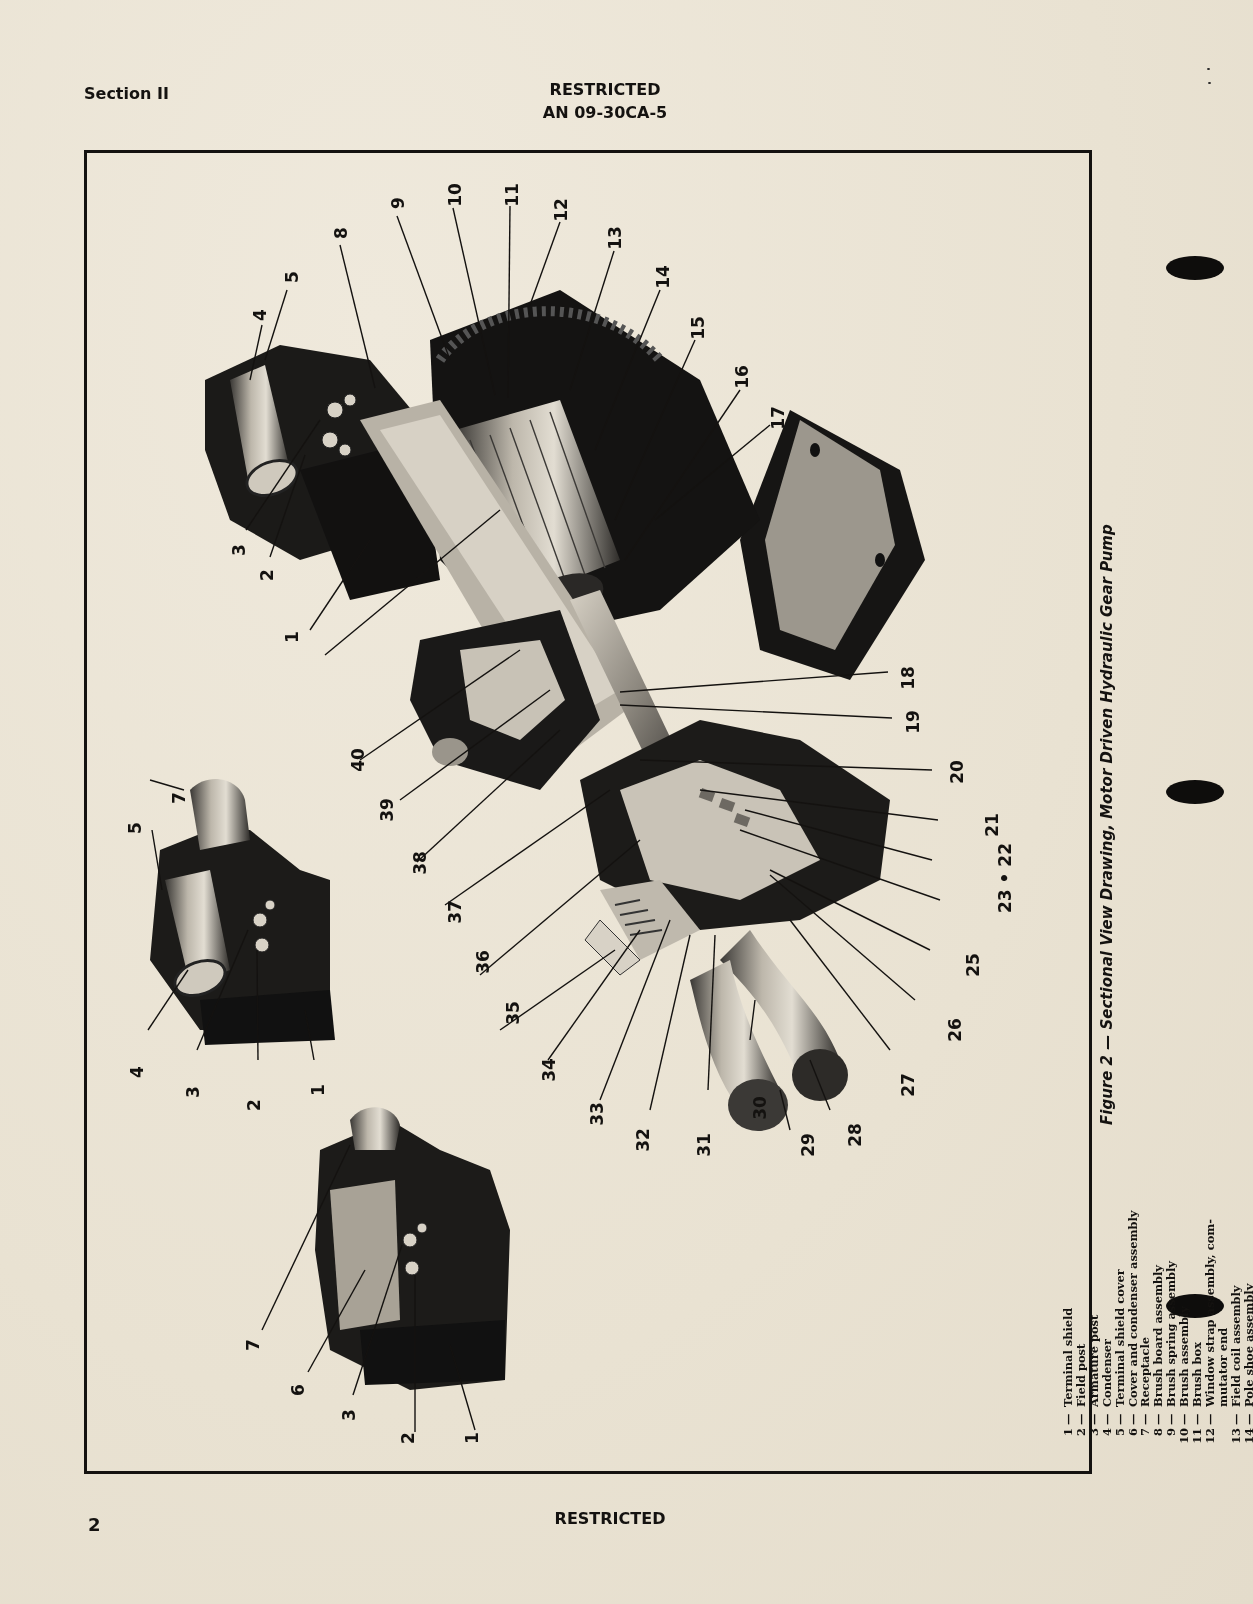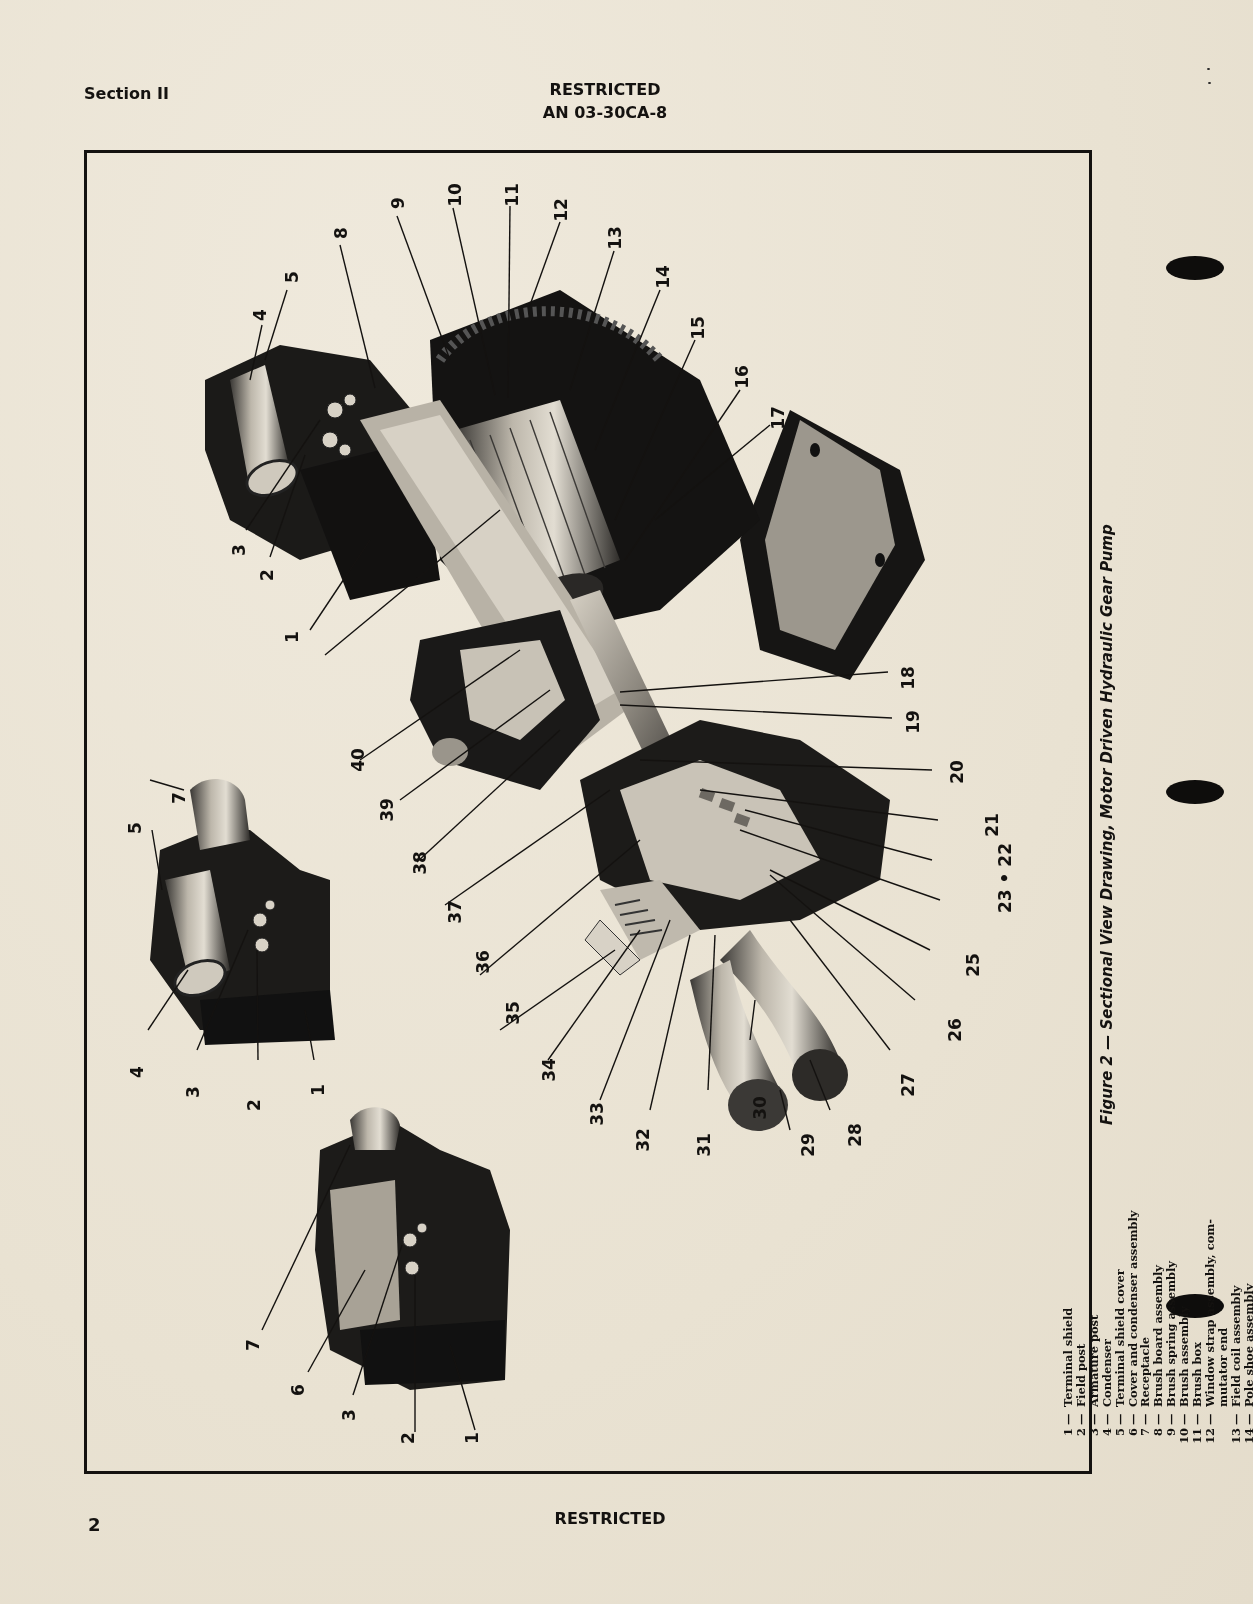--- a/index.html
+++ b/index.html
@@ -28,21 +28,21 @@
   .legend-cont{padding-left:45px;}
 </style>
 </head>
 <body>
 
 <div class="page">
 
   <div class="hdr-section">Section II</div>
   <div class="hdr-center">
     <div>RESTRICTED</div>
-    <div>AN 03-30CA-8</div>
+    <div>AN 09-30CA-5</div>
   </div>
 
   <div class="hole" style="top:256px"></div>
   <div class="hole" style="top:780px"></div>
   <div class="hole" style="top:1294px"></div>
   <div class="speck" style="left:1207px;top:68px"></div>
   <div class="speck" style="left:1208px;top:82px"></div>
 
   <div class="frame"></div>
 

